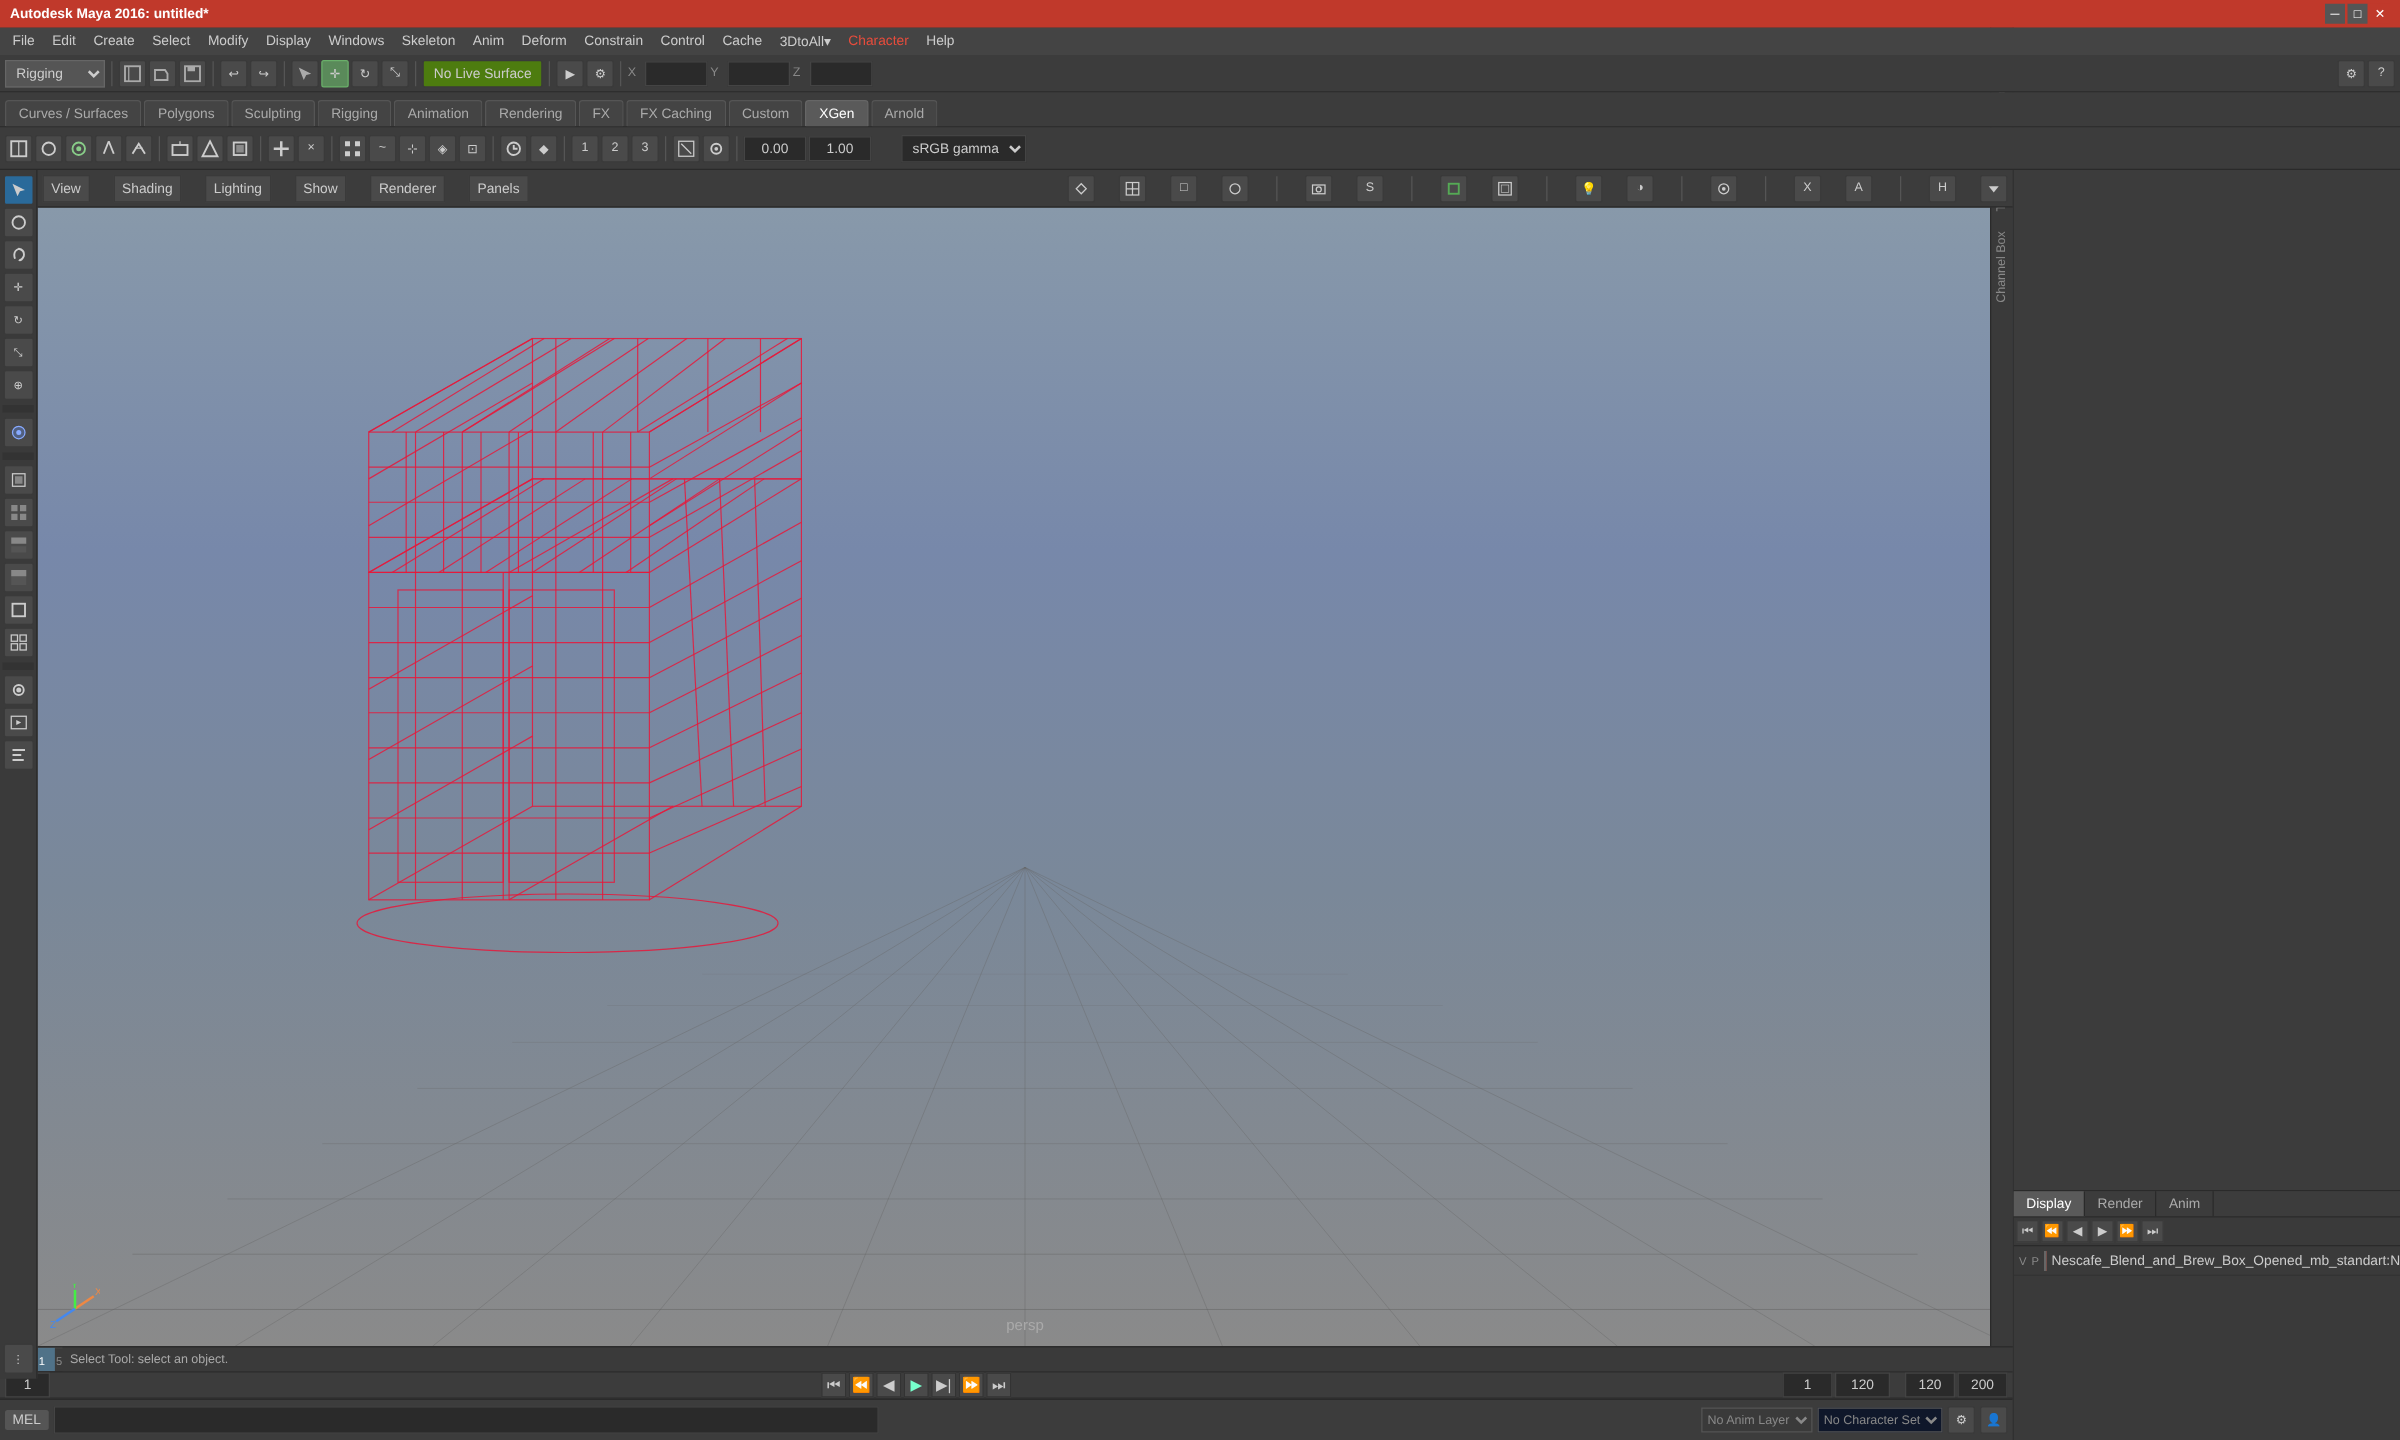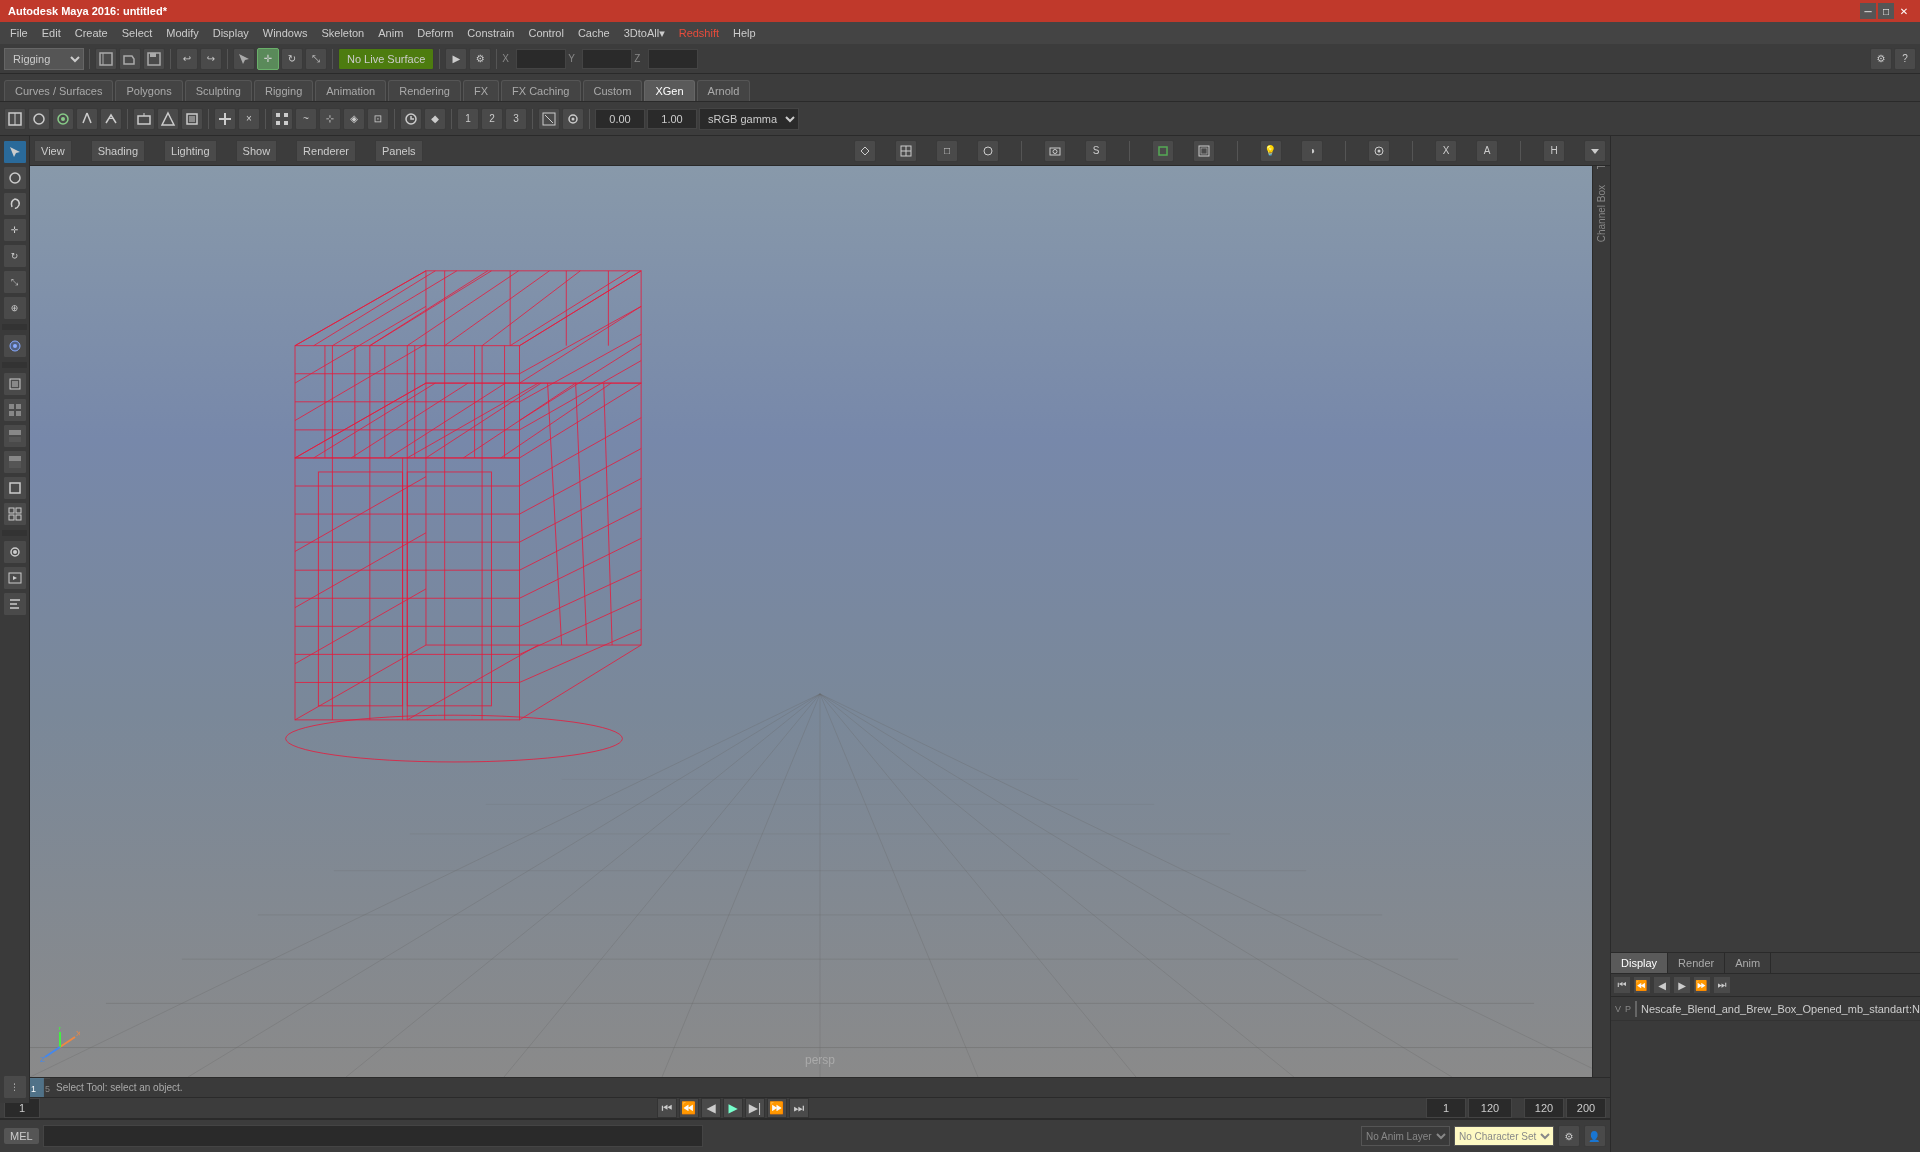--- a/index.html
+++ b/index.html
@@ -516,20 +516,21 @@
     }
 
     
     .gamma-select {
       background: #2a2a2a;
       border: 1px solid #444;
       color: #ccc;
       font-size: 11px;
       height: 22px;
       padding: 0 4px;
+      margin-left: 22px;
     }
 
     
     .view-btn {
       padding: 2px 6px;
       background: #4a4a4a;
       border: 1px solid #3a3a3a;
       color: #ccc;
       font-size: 11px;
       cursor: pointer;
@@ -558,21 +559,21 @@
   <span class="menu-item">Modify</span>
   <span class="menu-item">Display</span>
   <span class="menu-item">Windows</span>
   <span class="menu-item">Skeleton</span>
   <span class="menu-item">Anim</span>
   <span class="menu-item">Deform</span>
   <span class="menu-item">Constrain</span>
   <span class="menu-item">Control</span>
   <span class="menu-item">Cache</span>
   <span class="menu-item">3DtoAll▾</span>
-  <span class="menu-item" style="color: #e74c3c;">Redshift</span>
+  <span class="menu-item" style="color: #e74c3c;">Character</span>
   <span class="menu-item">Help</span>
 </div>
 
 <div id="toolbar1">
   <select class="mode-selector">
     <option>Rigging</option>
   </select>
   <div class="toolbar-separator"></div>
 
   <button class="toolbar-btn">
@@ -1189,18 +1190,18 @@
 <div id="status-bar-text" style="position:absolute;bottom:55px;left:30px;right:310px;padding:2px 6px;font-size:10px;color:#aaa;background:#3a3a3a;border-top:1px solid #2a2a2a;height:20px;display:flex;align-items:center;">Select Tool: select an object.</div>
 
 <div style="position:absolute;bottom:0;left:0;right:310px;height:33px;background:#3c3c3c;display:flex;align-items:center;padding:0 4px;gap:4px;border-top:1px solid #2a2a2a;">
   <div id="mel-label">MEL</div>
   <input type="text" id="mel-input" placeholder="" style="">
   <div style="flex:1"></div>
 
   <select style="background:#3a3a3a;border:1px solid #555;color:#888;font-size:10px;height:20px;">
     <option>No Anim Layer</option>
   </select>
-  <select style="background:#fef9c3;border:1px solid #555;color:#888;font-size:10px;height:20px;">
+  <select style="background:#0f172a;border:1px solid #555;color:#888;font-size:10px;height:20px;">
     <option>No Character Set</option>
   </select>
   <button class="toolbar-btn">⚙</button>
   <button class="toolbar-btn">👤</button>
 </div>
 
 </body></html>

